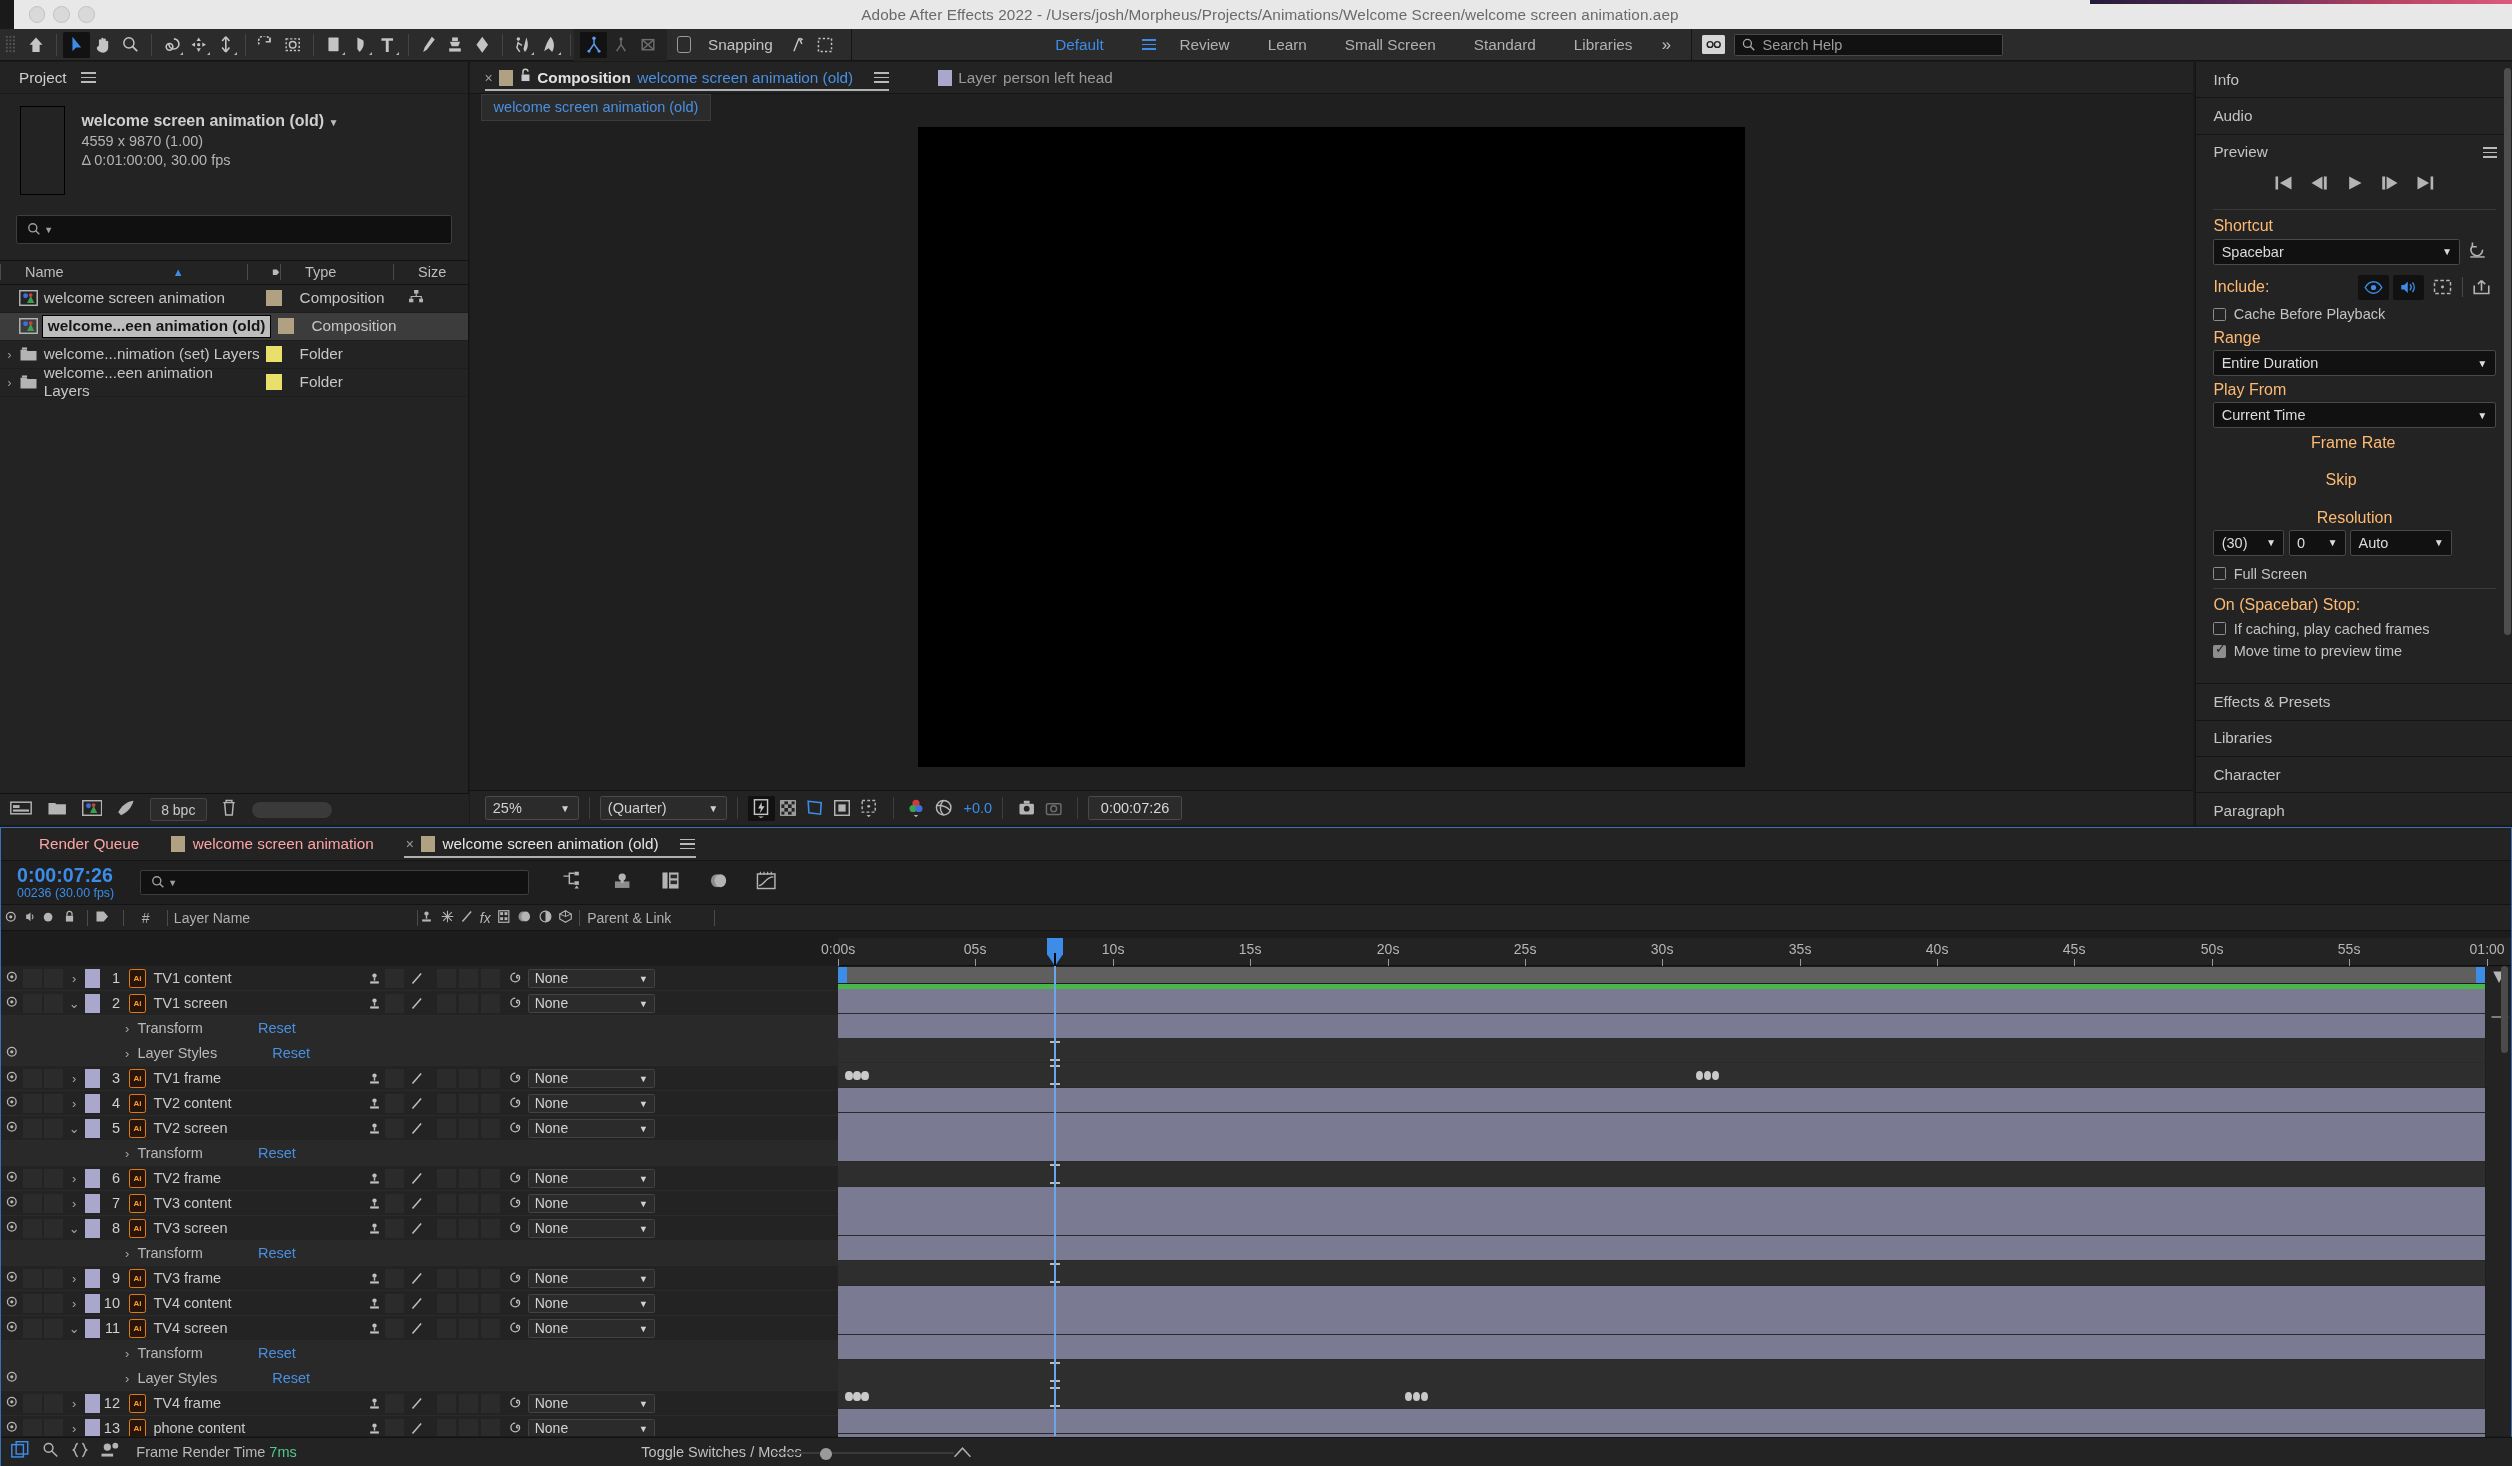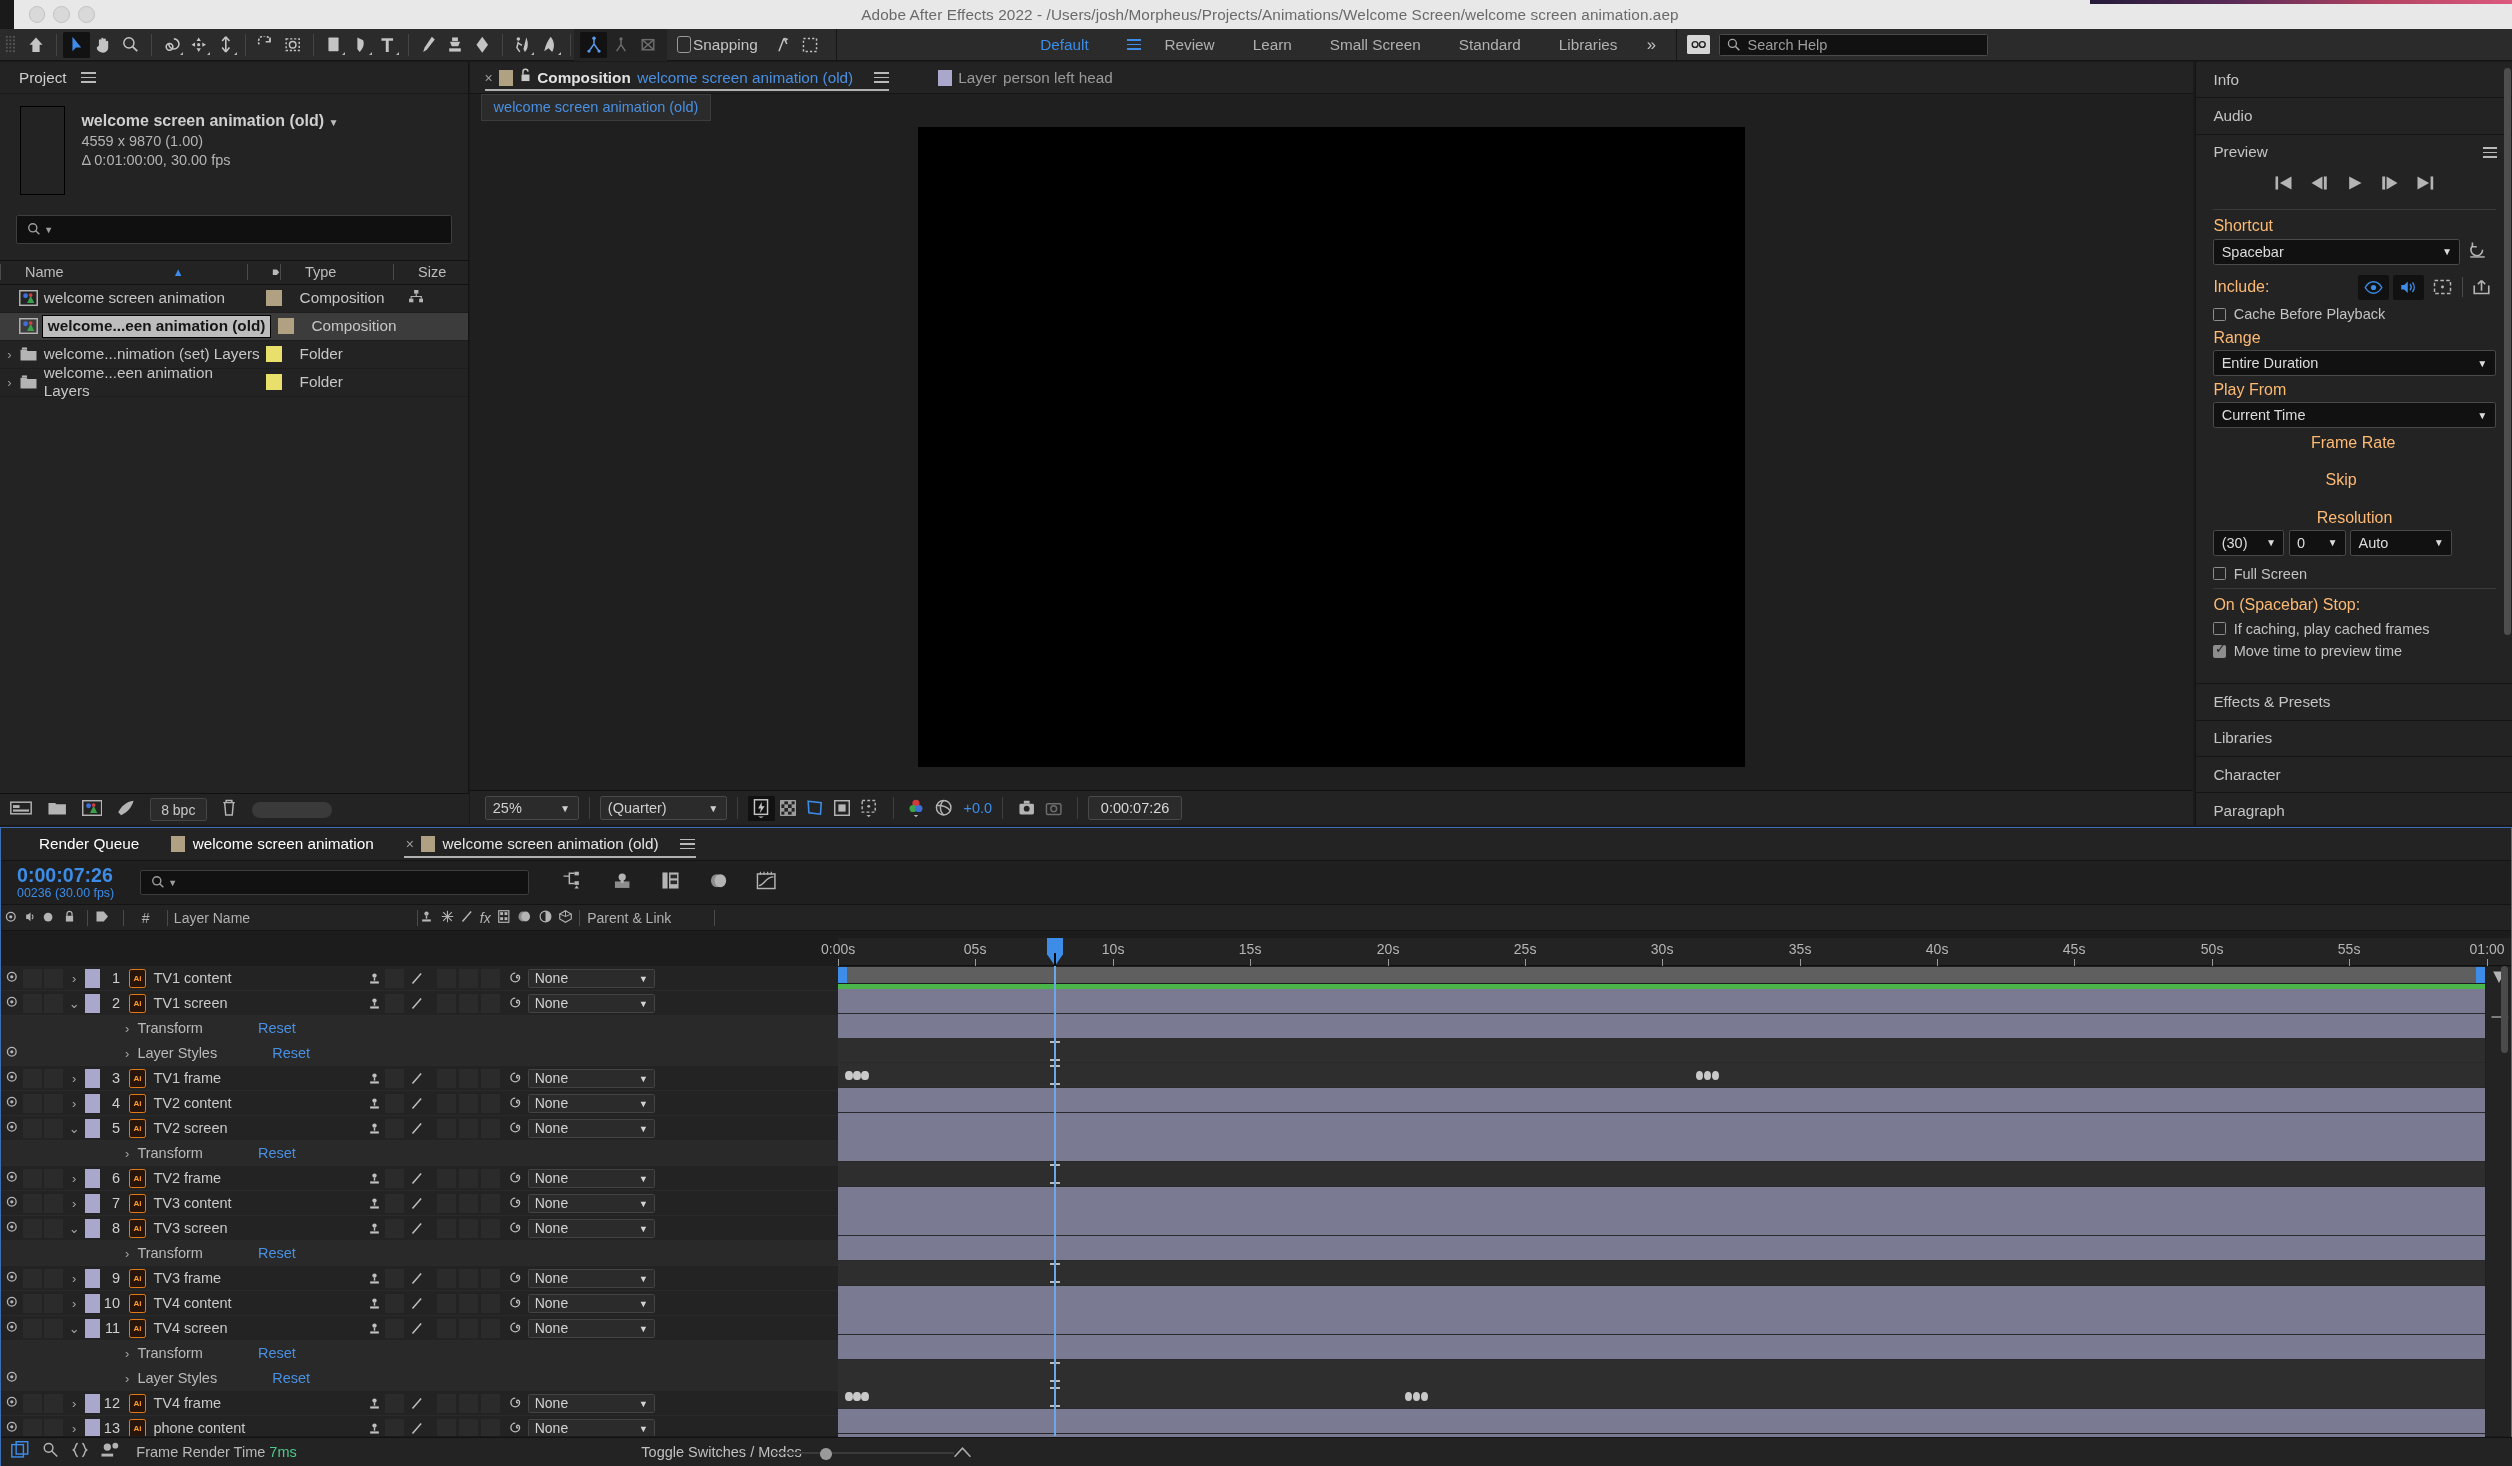--- a/index.html
+++ b/index.html
@@ -39,21 +39,21 @@
   .tsep { width:0.7px; height:22px; background:#444; margin:0 3.6px; }
   .tool {
     width:27px; height:26px; display:flex; align-items:center; justify-content:center;
     position:relative; border-radius:1.5px; cursor:default;
   }
   .tool.sel { background:#121212; }
   .tool svg { display:block; }
   .tool .corner { position:absolute; right:2.2px; bottom:2.2px; width:0;height:0;
      border-left:3.6px solid transparent; border-bottom:3.6px solid #b4b4b4; }
   .snapbox {
-    display:flex; align-items:center; gap:2px; margin-left:10.2px;
+    display:flex; align-items:center; gap:17px; margin-left:10.2px;
   }
   .snapchk { width:14px; height:17.4px; border:1.5px solid #9a9a9a; border-radius:2.9px; }
   .snaplabel { font-size:15.3px; color:#c4c4c4; }
   .wsdiv { width:0.7px; height:32px; background:#151515; margin:0 10.2px; }
   .ws { font-size:15.3px; color:#b0b0b0; padding:0 19px; height:32px; display:flex; align-items:center; }
   .ws.active { color:#3c8ce8; }
   .wsmenu { color:#3c8ce8; font-size:16px; padding:0 4.4px; }
   .chev2 { font-size:16.7px; color:#c0c0c0; padding:0 10.2px; }
   .searchhelp {
     display:flex; align-items:center; gap:7.3px; background:#111; border:0.7px solid #4a4a4a;
@@ -162,21 +162,21 @@
 
   
   .timeline {
     position:absolute; left:0; top:827px; width:2512px; height:640px;
     background:#1c1c1c; border:1.5px solid #3c6fb3;
   }
   .tl-tabs { height:33px; display:flex; align-items:center; padding-left:22px; gap:0;
      background:#232323; border-bottom:0.7px solid #141414; }
   .tltab { display:flex; align-items:center; gap:7.3px; height:33px; padding:0 16px; position:relative; }
   .tltab.active::after { content:""; position:absolute; left:14.5px; right:14.5px; bottom:2.2px; height:2.2px; background:#b0b0b0; }
-  .tltab span.lbl { font-size:15.3px; color:#ffffff; }
+  .tltab span.lbl { font-size:15.3px; color:#fca5a5; }
   .tltab.active span.lbl { color:#e6e6e6; }
   .tl-ctrl { height:44px; display:flex; align-items:center; background:#1f1f1f; border-bottom:0.7px solid #141414; position:relative; }
   .tc-time { font-size:19.6px; color:#3c8ce8; font-weight:bold; margin-left:16px; line-height:1.05; }
   .tc-frames { font-size:12.4px; color:#3c8ce8; }
   .tl-search { margin-left:26px; width:389px; height:25px; background:#111; border:0.7px solid #3e3e3e;
      border-radius:2.2px; display:flex; align-items:center; padding-left:10.2px; }
   .tl-icons { display:flex; align-items:center; gap:28px; margin-left:33px; }
   .tl-colhead {
     height:26px; background:#232323; display:flex; align-items:center;
     border-bottom:0.7px solid #141414; font-size:14px; color:#b0b0b0;

